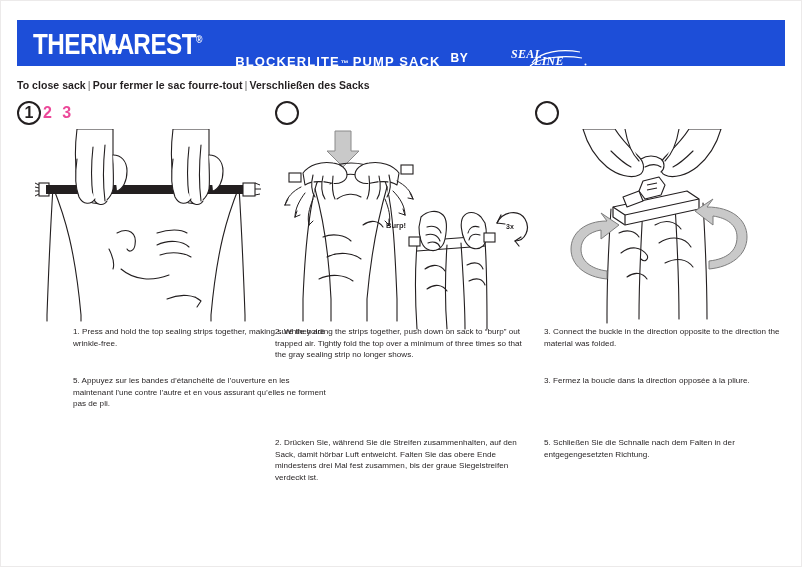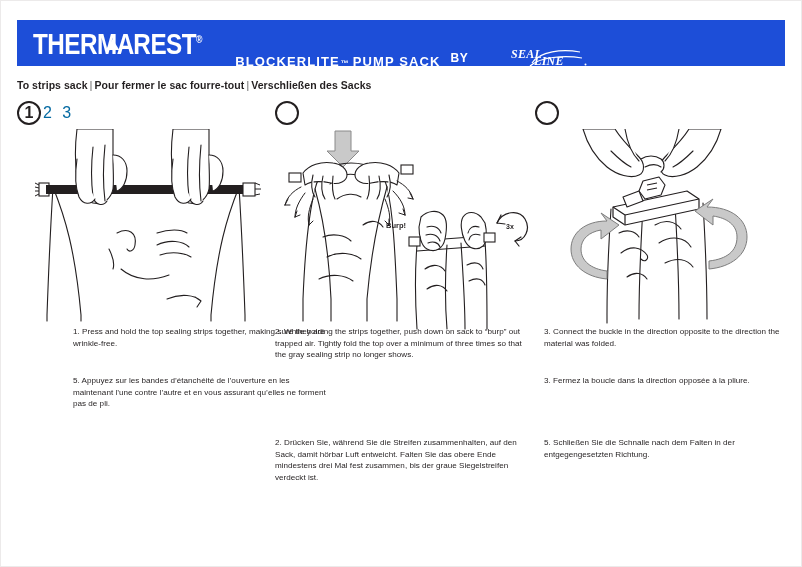--- a/index.html
+++ b/index.html
@@ -141,22 +141,22 @@
     font-size: 16px;
     font-weight: bold;
     line-height: 1;
     color: #231f20;
   }
   .step-ghost {
     position: absolute;
     left: 26px;
     top: 3px;
     font-size: 16px;
-    font-weight: normal;
-    color: #0369a1;
+    font-weight: bold;
+    color: #ec4899;
     letter-spacing: 3px;
     line-height: 22px;
   }
 
   .illo {
     position: relative;
     width: 258px;
     height: 205px;
   }
   .illo svg { display: block; }
@@ -212,21 +212,21 @@
           <text x="24" y="18" font-family="Liberation Serif, serif" font-style="italic" font-weight="bold" font-size="12" fill="#ffffff" letter-spacing="0.3">LINE</text>
           <path d="M22 16 C30 4, 52 2, 70 5" stroke="#ffffff" stroke-width="1.2" fill="none"></path>
           <path d="M20 19 C30 10, 54 8, 72 11" stroke="#ffffff" stroke-width="1.2" fill="none"></path>
           <circle cx="75.5" cy="17.5" r="1" fill="#ffffff"></circle>
         </svg>
       </span>
     </div>
   </div>
 
   <div class="subtitle">
-    <span>To strips sack</span><span class="sep">|</span><span>Pour fermer le sac fourre-tout</span><span class="sep">|</span><span>Verschließen des Sacks</span>
+    <span>To close sack</span><span class="sep">|</span><span>Pour fermer le sac fourre-tout</span><span class="sep">|</span><span>Verschließen des Sacks</span>
   </div>
 
   <div class="col" id="col-1">
     <div class="step-marker">
       <div class="step-circle">1</div>
       <div class="step-ghost">2 3</div>
     </div>
     <div class="illo">
       <svg width="258" height="205" viewBox="0 0 258 205">
         <g fill="none" stroke="#231f20" stroke-width="1.1" stroke-linecap="round" stroke-linejoin="round">

